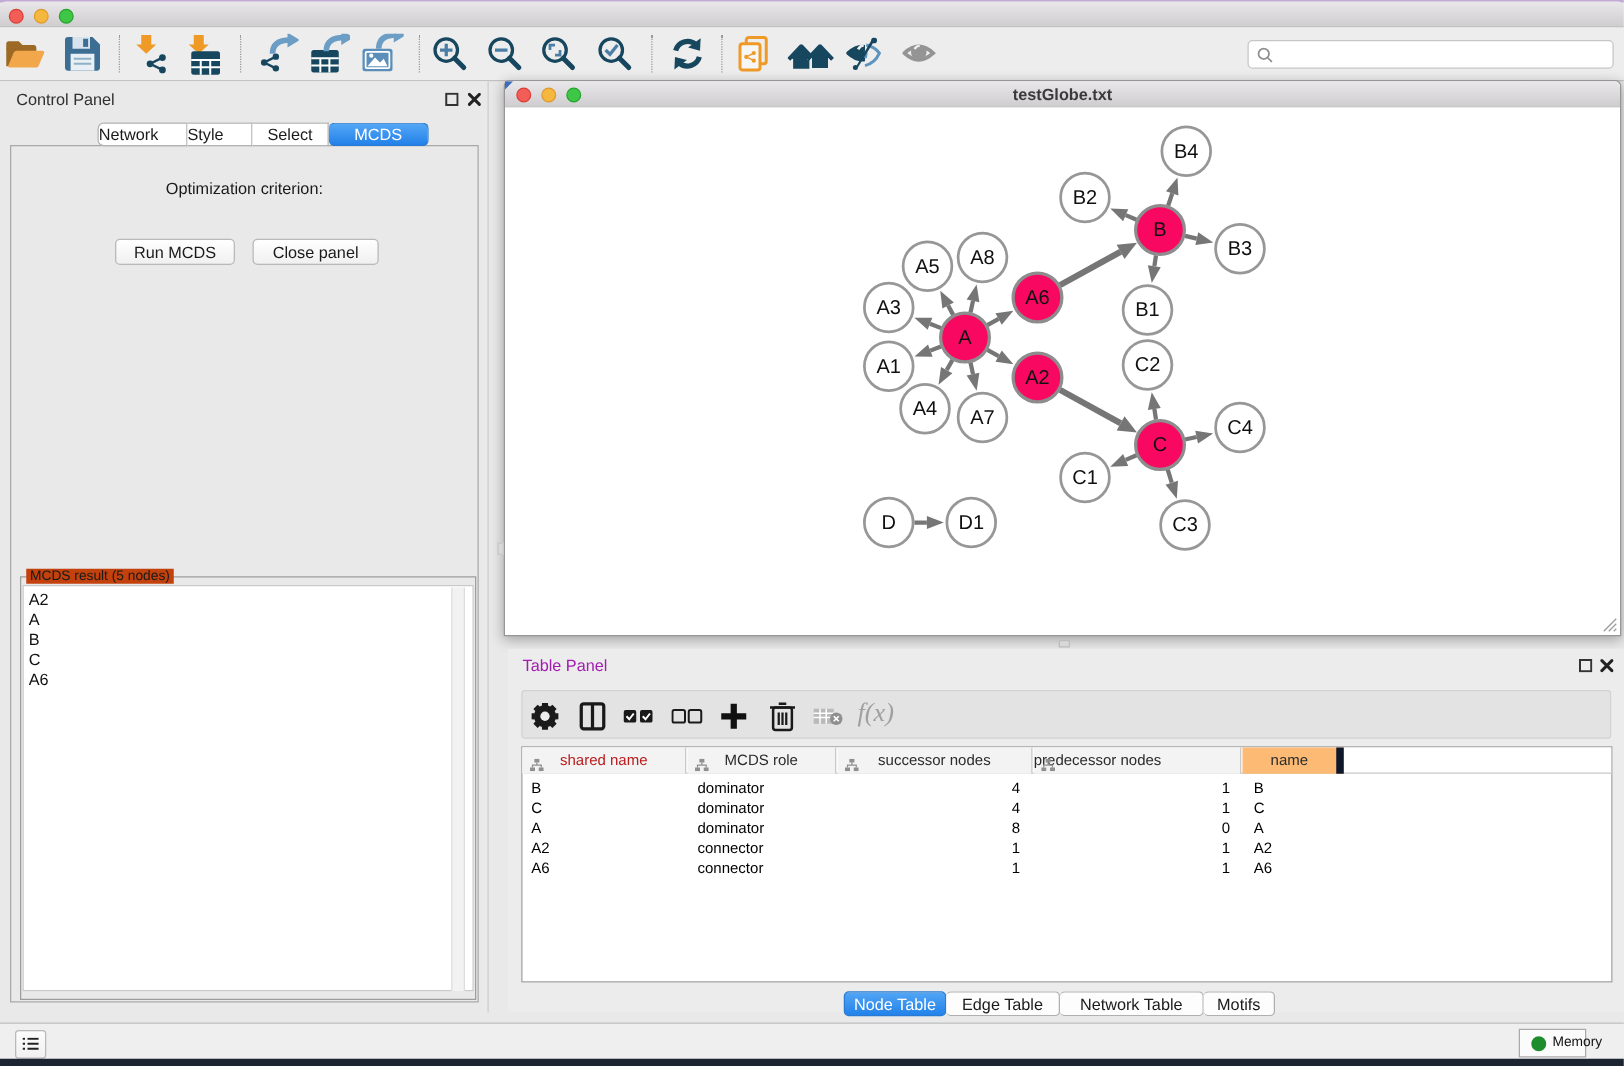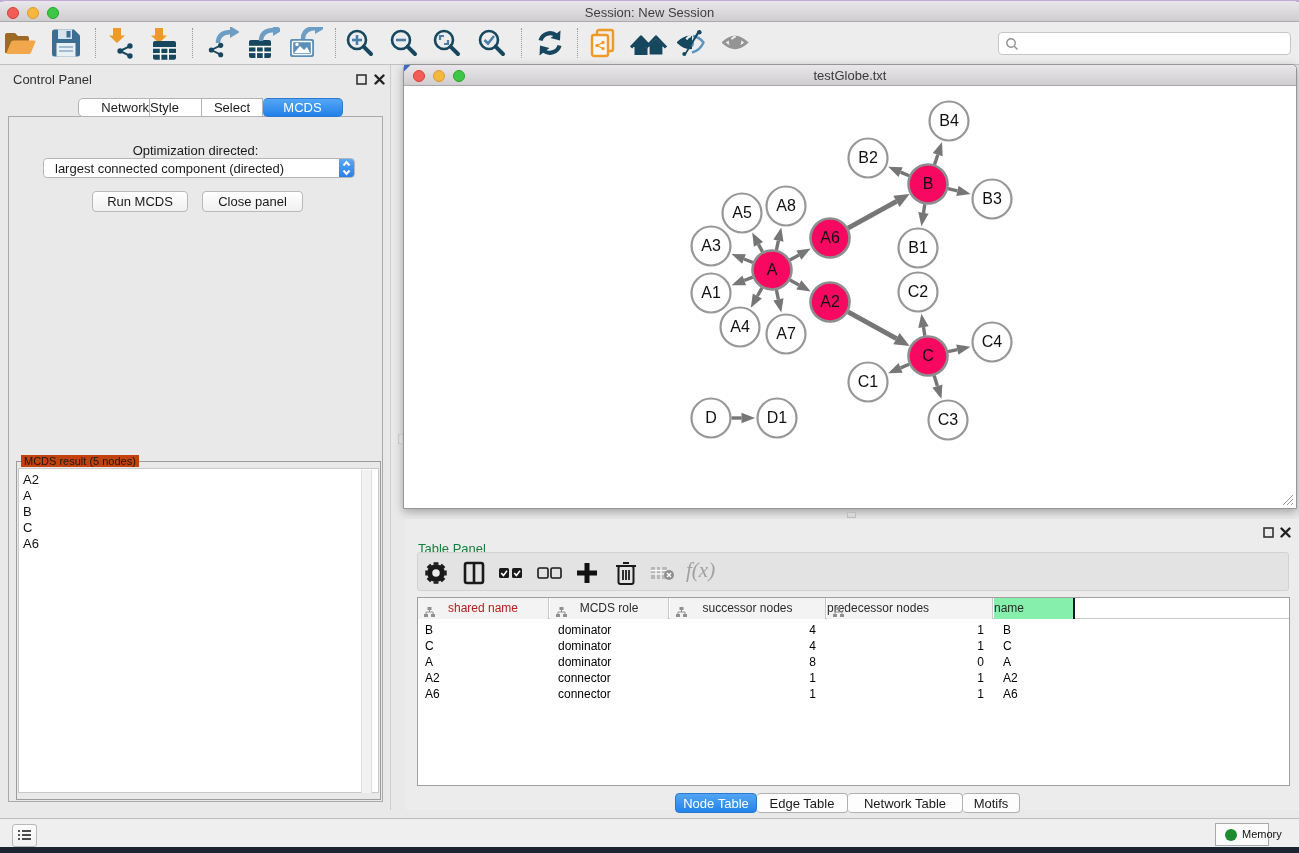--- a/index.html
+++ b/index.html
@@ -4,21 +4,20 @@
 body{width:1299px;height:853px;font-family:"Liberation Sans",sans-serif;position:relative;overflow:hidden;background:#e9e9e9}
 .abs{position:absolute}
 </style></head><body>
 
 <div class="abs" style="left:0;top:0;width:1299px;height:2px;background:#c3a9d6"></div>
 
 <div class="abs" style="left:0;top:1px;width:1299px;height:21px;background:linear-gradient(#e9e7e9,#d0cdd0);border-bottom:1px solid #ababab;border-radius:5px 5px 0 0">
   <div class="abs" style="left:7px;top:6px;width:12px;height:12px;border-radius:50%;background:#f25e57;border:0.5px solid #da3e34"></div>
   <div class="abs" style="left:27px;top:6px;width:12px;height:12px;border-radius:50%;background:#f6b73e;border:0.5px solid #dd9a2f"></div>
   <div class="abs" style="left:47px;top:6px;width:12px;height:12px;border-radius:50%;background:#3ec746;border:0.5px solid #26a32d"></div>
-  <div class="abs" style="left:0;top:4px;width:1299px;text-align:center;font-size:13px;color:#3e3e3e">Session: New Session</div>
 </div>
 
 <div class="abs" style="left:0;top:22px;width:1299px;height:43px;background:#ededed;border-bottom:1px solid #c2c2c2"></div>
 <div style="position:absolute;left:95px;top:28px;width:1px;height:30px;border-left:1px dotted #9a9a9a"></div>
 <div style="position:absolute;left:192px;top:28px;width:1px;height:30px;border-left:1px dotted #9a9a9a"></div>
 <div style="position:absolute;left:335px;top:28px;width:1px;height:30px;border-left:1px dotted #9a9a9a"></div>
 <div style="position:absolute;left:521px;top:28px;width:1px;height:30px;border-left:1px dotted #9a9a9a"></div>
 <div style="position:absolute;left:577px;top:28px;width:1px;height:30px;border-left:1px dotted #9a9a9a"></div>
 <svg style="position:absolute;left:3px;top:28px" width="34" height="30" viewBox="0 0 34 30">
     <path d="M2 7 Q2 5 4 5 L12 5 L15 8 L24 8 Q26 8 26 10 L26 12 L2 12 Z" fill="#9c6a24"></path>
@@ -150,58 +149,49 @@
   <svg class="abs" style="left:356px;top:9px" width="11" height="11" viewBox="0 0 11 11">
       <rect x="1" y="1" width="9" height="9" fill="none" stroke="#333" stroke-width="1.6"></rect>
     </svg>
   <svg class="abs" style="left:374px;top:9px" width="11" height="11" viewBox="0 0 11 11">
       <path d="M1.5 1.5 L9.5 9.5 M9.5 1.5 L1.5 9.5" stroke="#222" stroke-width="2.4" stroke-linecap="round"></path>
     </svg>
 
   <div class="abs" style="left:8px;top:51px;width:375px;height:686px;border:1px solid #a9a9a9;background:#e9e9e9"></div>
 
   <div class="abs" style="left:78px;top:33px;height:19px;display:flex;font-size:13px">
-    <div style="width:72px;border:1px solid #b3b3b3;border-radius:5px 0 0 5px;background:#fff;text-align:right;line-height:18px;color:#1a1a1a">Network</div>
+    <div style="width:72px;border:1px solid #b3b3b3;border-radius:5px 0 0 5px;background:#fff;text-align:left;line-height:18px;color:#1a1a1a">Network</div>
     <div style="width:52px;border:1px solid #b3b3b3;border-left:none;background:#fff;text-align:left;line-height:18px;color:#1a1a1a">Style</div>
     <div style="width:61px;border:1px solid #b3b3b3;border-left:none;background:#fff;text-align:center;line-height:18px;color:#1a1a1a">Select</div>
     <div style="width:80px;border:1px solid #2a7ad2;border-left:none;border-radius:5px;background:linear-gradient(#55a7f5,#2180e9);text-align:center;line-height:18px;color:#fff">MCDS</div>
   </div>
 
-  <div class="abs" style="left:0;top:78px;width:391px;text-align:center;font-size:13px;color:#1a1a1a">Optimization directed:</div>
-
-  <div class="abs" style="left:43px;top:93px;width:312px;height:20px;background:#fff;border:1px solid #b7b7b7;border-radius:4px">
-    <div class="abs" style="left:11px;top:2px;font-size:13px;color:#1a1a1a">largest connected component (directed)</div>
-    <div class="abs" style="right:0;top:0;width:15px;height:18px;border-radius:0 3px 3px 0;background:linear-gradient(#58a9f6,#2a7fe8)">
-      <svg width="15" height="18" viewBox="0 0 15 18">
-          <path d="M4.5 6.5 L7.5 3 L10.5 6.5" fill="none" stroke="#fff" stroke-width="2"></path>
-          <path d="M4.5 11.5 L7.5 15 L10.5 11.5" fill="none" stroke="#fff" stroke-width="2"></path>
-        </svg>
-    </div>
-  </div>
+  <div class="abs" style="left:0;top:78px;width:391px;text-align:center;font-size:13px;color:#1a1a1a">Optimization criterion:</div>
+
 
   <div class="abs" style="left:92px;top:126px;width:96px;height:21px;background:linear-gradient(#ffffff,#f0f0f0);border:1px solid #b9b9b9;border-radius:4px;text-align:center;line-height:19px;font-size:13px;color:#1a1a1a">Run MCDS</div>
   <div class="abs" style="left:202px;top:126px;width:101px;height:21px;background:linear-gradient(#ffffff,#f0f0f0);border:1px solid #b9b9b9;border-radius:4px;text-align:center;line-height:19px;font-size:13px;color:#1a1a1a">Close panel</div>
 
   <div class="abs" style="left:16px;top:396px;width:365px;height:339px;border:1px solid #9d9d9d"></div>
   <div class="abs" style="left:21px;top:390px;background:#c2410c;padding:0 3px;font-size:11px;color:#1a1a1a">MCDS result (5 nodes)</div>
   <div class="abs" style="left:18px;top:403px;width:361px;height:325px;background:#fff;border:1px solid #c9c9c9">
     <div class="abs" style="left:4px;top:3px;font-size:13px;color:#111;line-height:16px">A2<br>A<br>B<br>C<br>A6</div>
     <div class="abs" style="right:6px;top:1px;width:11px;height:323px;background:#f2f2f2;border-left:1px solid #ddd;border-right:1px solid #ddd"></div>
   </div>
 </div>
 
 <div class="abs" style="left:403px;top:64px;width:894px;height:445px;border:1px solid #969696;border-radius:5px 5px 0 0;box-shadow:0 3px 10px rgba(0,0,0,0.3);background:#fff">
   <div class="abs" style="left:0;top:0;width:892px;height:21px;background:linear-gradient(#e9e7e9,#d0cdd0);border-bottom:1px solid #a8a8a8;border-radius:5px 5px 0 0">
     <svg class="abs" style="left:0;top:0" width="7" height="7" viewBox="0 0 7 7">
         <path d="M0 0 L6.5 0 L0 6.5 Z" fill="#3d6bc0"></path>
       </svg>
     <div class="abs" style="left:9px;top:5px;width:12px;height:12px;border-radius:50%;background:#f25e57;border:0.5px solid #da3e34"></div>
     <div class="abs" style="left:29px;top:5px;width:12px;height:12px;border-radius:50%;background:#f6b73e;border:0.5px solid #dd9a2f"></div>
     <div class="abs" style="left:49px;top:5px;width:12px;height:12px;border-radius:50%;background:#3ec746;border:0.5px solid #26a32d"></div>
-    <div class="abs" style="left:0;top:3px;width:892px;text-align:center;font-size:13px;font-weight:normal;color:#3a3a3a">testGlobe.txt</div>
+    <div class="abs" style="left:0;top:3px;width:892px;text-align:center;font-size:13px;font-weight:bold;color:#3a3a3a">testGlobe.txt</div>
   </div>
   <svg class="abs" style="left:1px;top:22px" width="892" height="422" viewBox="0 0 892 422">
       <line x1="357.5" y1="164.9" x2="353.5" y2="157.4" stroke="#767676" stroke-width="3.4"></line>
       <polygon points="347.2,145.5 358.1,155.0 348.9,159.8" fill="#767676"></polygon>
       <line x1="371.4" y1="163.0" x2="373.4" y2="153.7" stroke="#767676" stroke-width="3.4"></line>
       <polygon points="376.3,140.5 378.5,154.8 368.3,152.6" fill="#767676"></polygon>
       <line x1="347.9" y1="175.5" x2="339.0" y2="172.0" stroke="#767676" stroke-width="3.4"></line>
       <polygon points="326.5,167.1 340.9,167.2 337.1,176.8" fill="#767676"></polygon>
       <line x1="347.8" y1="190.2" x2="339.2" y2="193.5" stroke="#767676" stroke-width="3.4"></line>
       <polygon points="326.6,198.2 337.4,188.6 341.1,198.3" fill="#767676"></polygon>
@@ -279,21 +269,21 @@
       <text x="523" y="274" font-size="16" fill="#101010" text-anchor="middle">C</text>
     </svg>
   <svg class="abs" style="right:2px;bottom:2px" width="12" height="12" viewBox="0 0 12 12">
       <path d="M11 1 L1 11 M11 5 L5 11 M11 9 L9 11" stroke="#9a9a9a" stroke-width="1"></path>
     </svg>
 </div>
 <div class="abs" style="left:847px;top:512px;width:9px;height:6px;background:#d8d8d8;border:1px solid #bdbdbd"></div>
 <div class="abs" style="left:398px;top:434px;width:5px;height:10px;background:#d8d8d8;border:1px solid #c6c6c6"></div>
 
 <div class="abs" style="left:406px;top:519px;width:893px;height:291px;background:#ececec">
-  <div class="abs" style="left:12px;top:22px;font-size:13px;color:#15803d">Table Panel</div>
+  <div class="abs" style="left:12px;top:6px;font-size:13px;color:#a21caf">Table Panel</div>
   <svg class="abs" style="left:857px;top:8px" width="11" height="11" viewBox="0 0 11 11">
       <rect x="1" y="1" width="9" height="9" fill="none" stroke="#333" stroke-width="1.6"></rect>
     </svg>
   <svg class="abs" style="left:874px;top:8px" width="11" height="11" viewBox="0 0 11 11">
       <path d="M1.5 1.5 L9.5 9.5 M9.5 1.5 L1.5 9.5" stroke="#222" stroke-width="2.4" stroke-linecap="round"></path>
     </svg>
 </div>
 <div class="abs" style="left:417px;top:552px;width:872px;height:39px;background:#e3e3e3;border:1px solid #d2d2d2;border-radius:3px"></div>
 <svg style="position:absolute;left:424px;top:561px" width="24" height="24" viewBox="0 0 24 24">
     <polygon points="20.2,9.5 22.7,9.6 22.7,14.4 20.2,14.5" fill="#1a1a1a"></polygon>
@@ -361,21 +351,21 @@
             <rect x="0" y="7" width="4" height="3" fill="#909090"></rect>
             <rect x="7" y="7" width="4" height="3" fill="#909090"></rect>
             <path d="M5.5 3 L5.5 5 M2 7 L2 5 L9 5 L9 7" stroke="#909090" stroke-width="1" fill="none"></path>
           </svg></span>successor nodes</div>
       <div style="position:absolute;left:409px;top:0;width:166px;height:21px;border-right:1px solid #c9c9c9;text-align:left;line-height:21px;color:#2b2b2b;background:#f3f3f3"><span style="position:absolute;left:6px;top:4px"><svg width="11" height="10" viewBox="0 0 11 10" style="vertical-align:-1px">
             <rect x="3.5" y="0" width="4" height="3" fill="#909090"></rect>
             <rect x="0" y="7" width="4" height="3" fill="#909090"></rect>
             <rect x="7" y="7" width="4" height="3" fill="#909090"></rect>
             <path d="M5.5 3 L5.5 5 M2 7 L2 5 L9 5 L9 7" stroke="#909090" stroke-width="1" fill="none"></path>
           </svg></span>predecessor nodes</div>
-      <div style="position:absolute;left:576px;top:0;width:81px;height:21px;border-right:2px solid #0f172a;text-align:left;line-height:21px;color:#2b2b2b;background:#86efac">name</div>
+      <div style="position:absolute;left:576px;top:0;width:81px;height:21px;border-right:6px solid #0f172a;text-align:center;line-height:21px;color:#2b2b2b;background:#fdba74">name</div>
     </div>
   <div style="position:absolute;left:0px;top:24px;width:872px;height:16px;line-height:16px">
       <span style="position:absolute;left:7px">B</span>
       <span style="position:absolute;left:140px">dominator</span>
       <span style="position:absolute;left:252px;width:146px;text-align:right">4</span>
       <span style="position:absolute;left:409px;width:157px;text-align:right">1</span>
       <span style="position:absolute;left:585px">B</span>
     </div>
     <div style="position:absolute;left:0px;top:40px;width:872px;height:16px;line-height:16px">
       <span style="position:absolute;left:7px">C</span>

